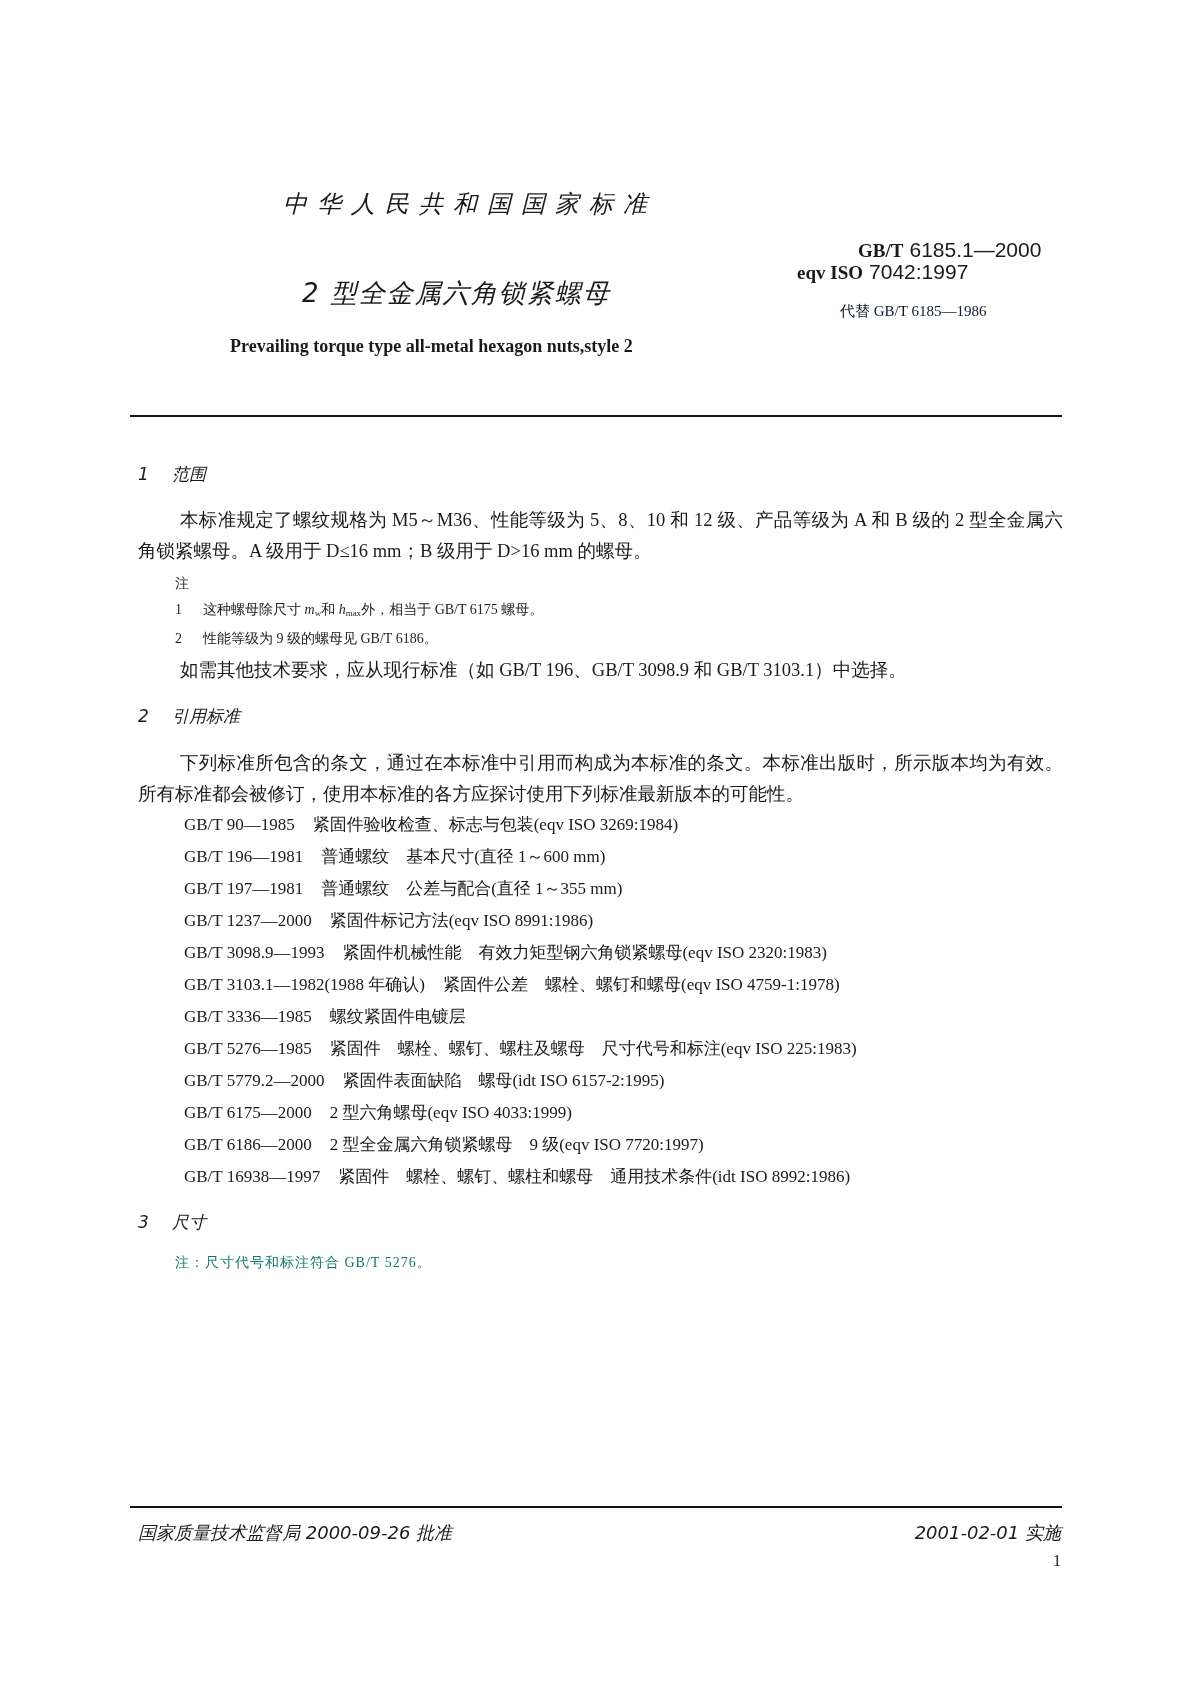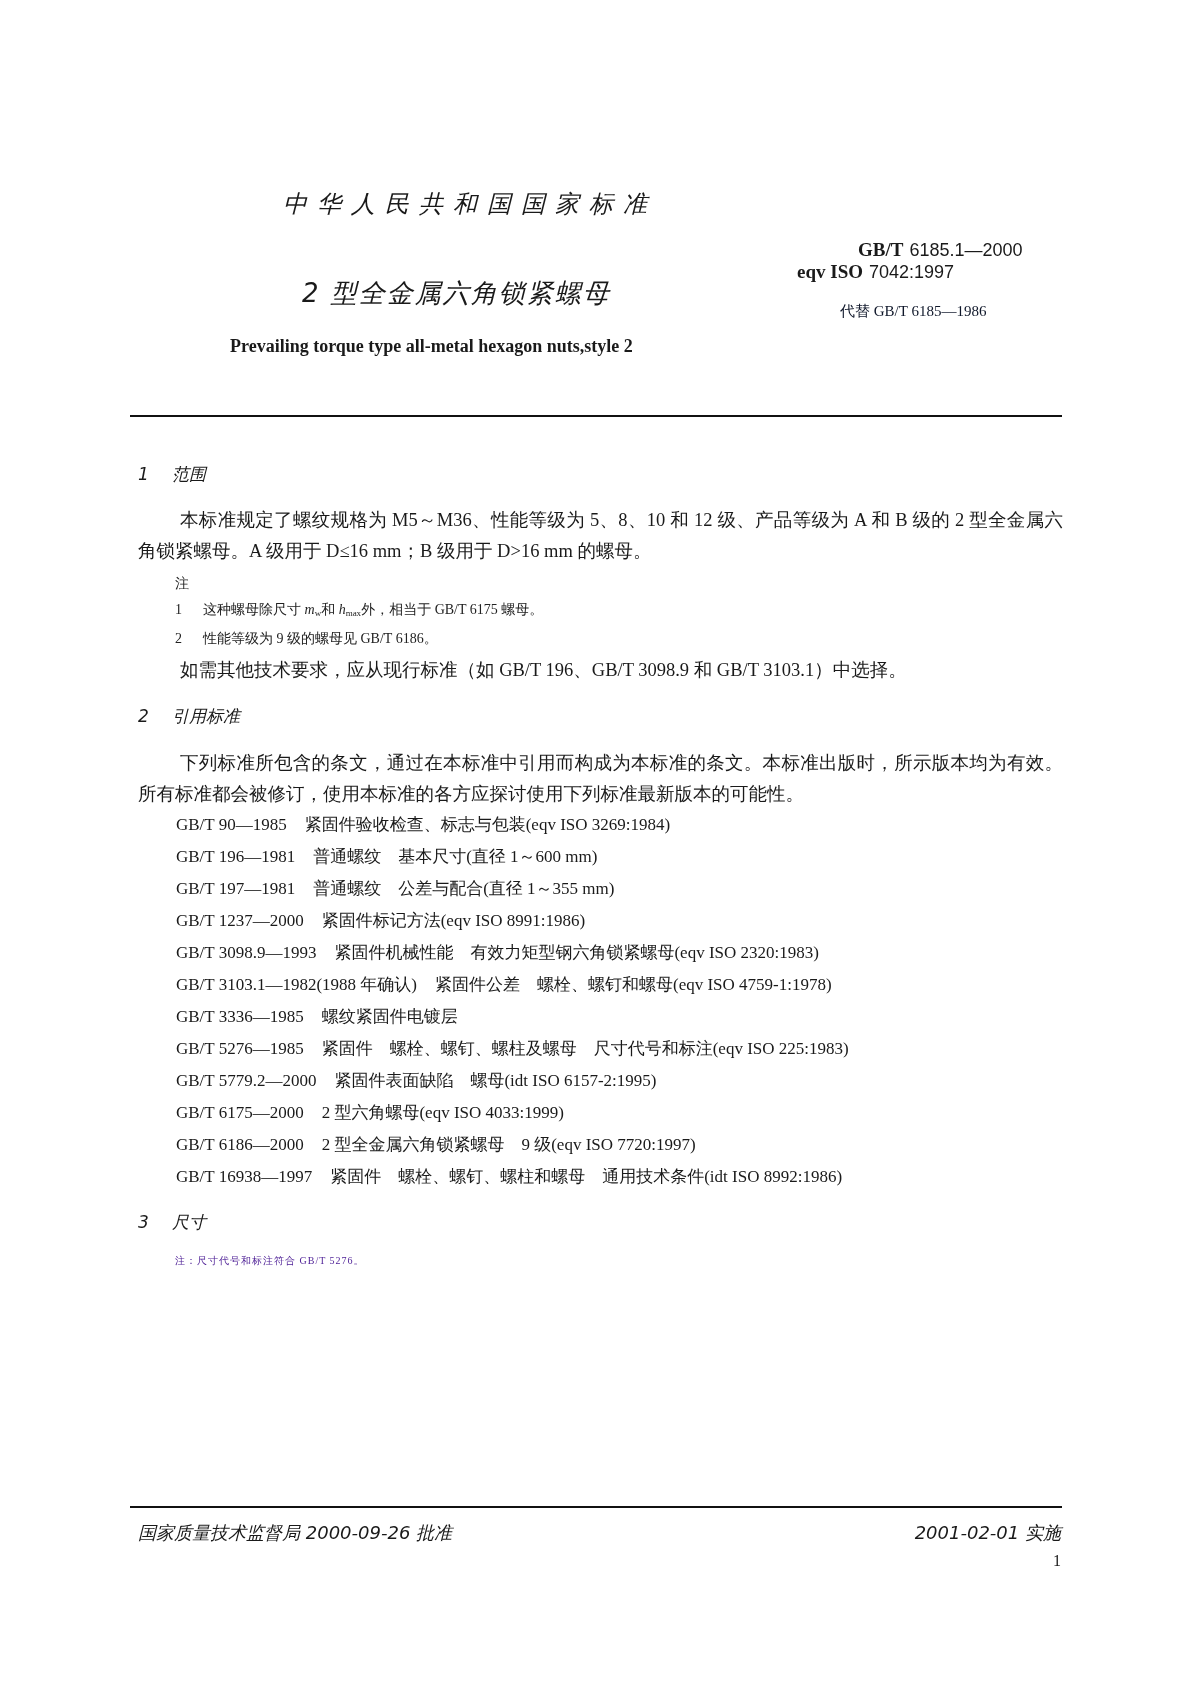--- a/index.html
+++ b/index.html
@@ -8,21 +8,21 @@
       color: #1a1a1a;
       font-family: "DejaVu Serif", "Liberation Serif", serif;
     }
     .abs { position: absolute; white-space: nowrap; }
     .sans { font-family: "DejaVu Sans", "Liberation Sans", sans-serif; font-style: italic; }
     .serif { font-family: "Liberation Serif", "DejaVu Serif", serif; }
 
     #national-title { left: 283px; top: 188px; font-size: 24px; letter-spacing: 10px; font-weight: 500; }
     #std-number { left: 858px; top: 238px; font-size: 19px; }
     #std-number b, #std-equiv b { font-weight: bold; font-family: "Liberation Serif", serif; }
-    #std-number .n, #std-equiv .n { font-family: "Liberation Sans", sans-serif; font-size: 18px; text-align: center; }
+    #std-number .n, #std-equiv .n { font-family: "Liberation Sans", sans-serif; font-size: 21px; text-align: center; }
     #std-equiv { left: 797px; top: 260px; font-size: 19px; }
     #doc-title-cn { left: 302px; top: 276px; font-size: 26px; letter-spacing: 2px; }
     #supersedes { left: 840px; top: 302px; font-size: 15px; color: #0f172a; }
     #doc-title-en { left: 230px; top: 336px; font-size: 18px; font-weight: bold; }
 
     .rule { position: absolute; left: 130px; width: 932px; height: 2px; background: #111; }
     #rule-top { top: 415px; }
     #rule-bottom { top: 1506px; }
 
     .sec-head { left: 138px; font-size: 17px; }
@@ -38,24 +38,24 @@
     .note { left: 175px; font-size: 14px; color: #222; }
     #note-label { top: 575px; }
     #note-1 { top: 601px; }
     #note-2 { top: 630px; }
     .note .nn { display: inline-block; width: 28px; }
     .sub { font-size: 9px; vertical-align: -2px; }
     .it { font-style: italic; }
 
     #sec1-extra { left: 180px; top: 657px; font-size: 18.5px; }
 
-    .ref { left: 176px; font-size: 17px; }
+    .ref { left: 184px; font-size: 17px; }
     .ref .code { margin-right: 18px; }
 
-    #dim-note { left: 175px; top: 1254px; font-size: 10px; color: #4c1d95; letter-spacing: 1px; }
+    #dim-note { left: 175px; top: 1254px; font-size: 14px; color: #0f766e; letter-spacing: 1px; }
 
     #footer-approve { left: 138px; top: 1521px; font-size: 18px; }
     #footer-impl { right: 130px; top: 1521px; font-size: 18px; }
     #page-number { right: 130px; top: 1552px; font-size: 16px; }
   </style>
 </head>
 <body>
 
 <div id="national-title" class="abs sans">中华人民共和国国家标准</div>
 

